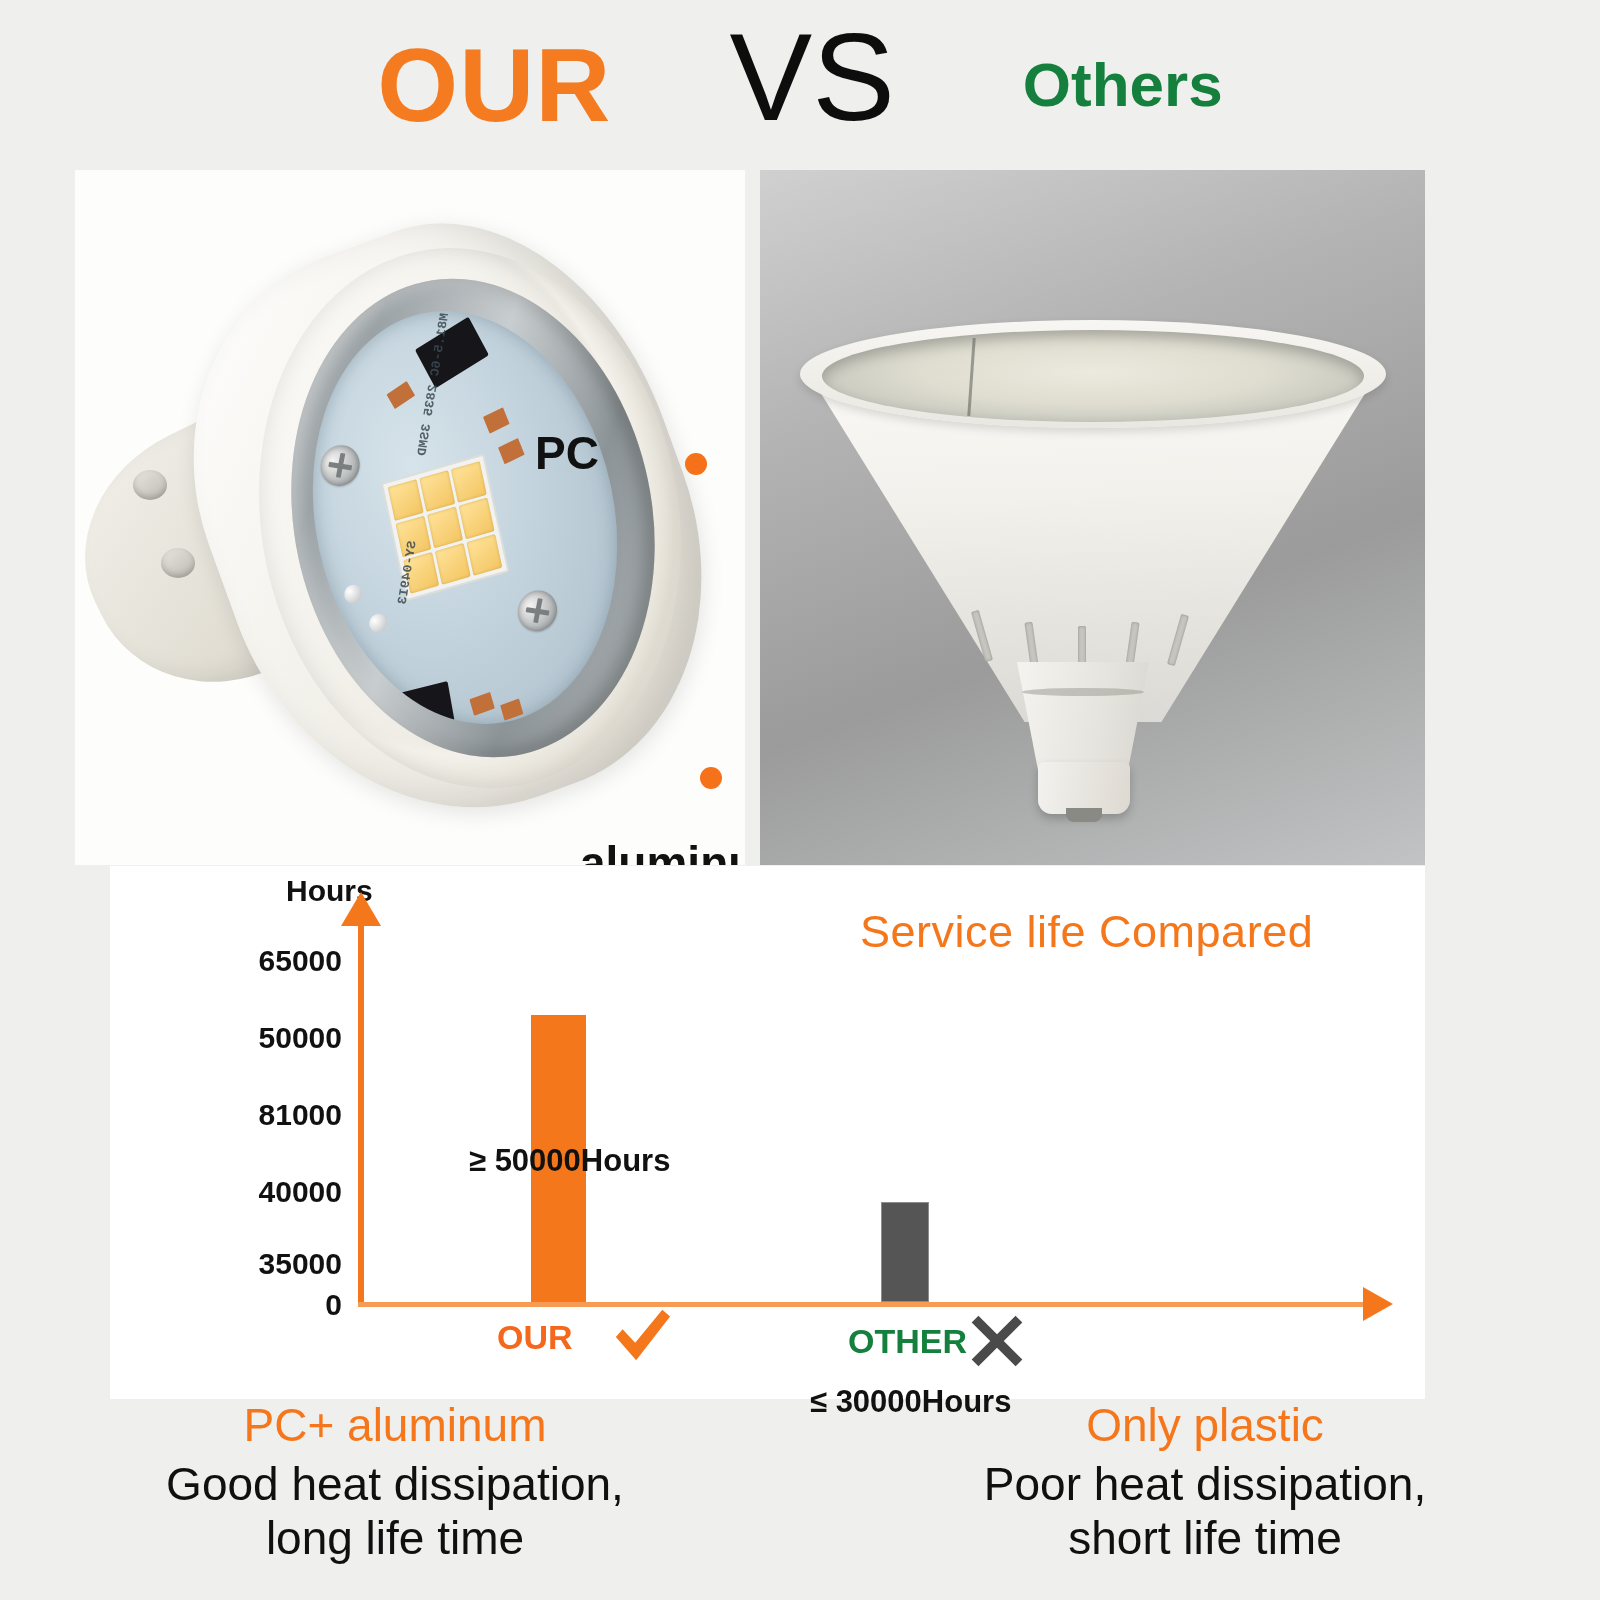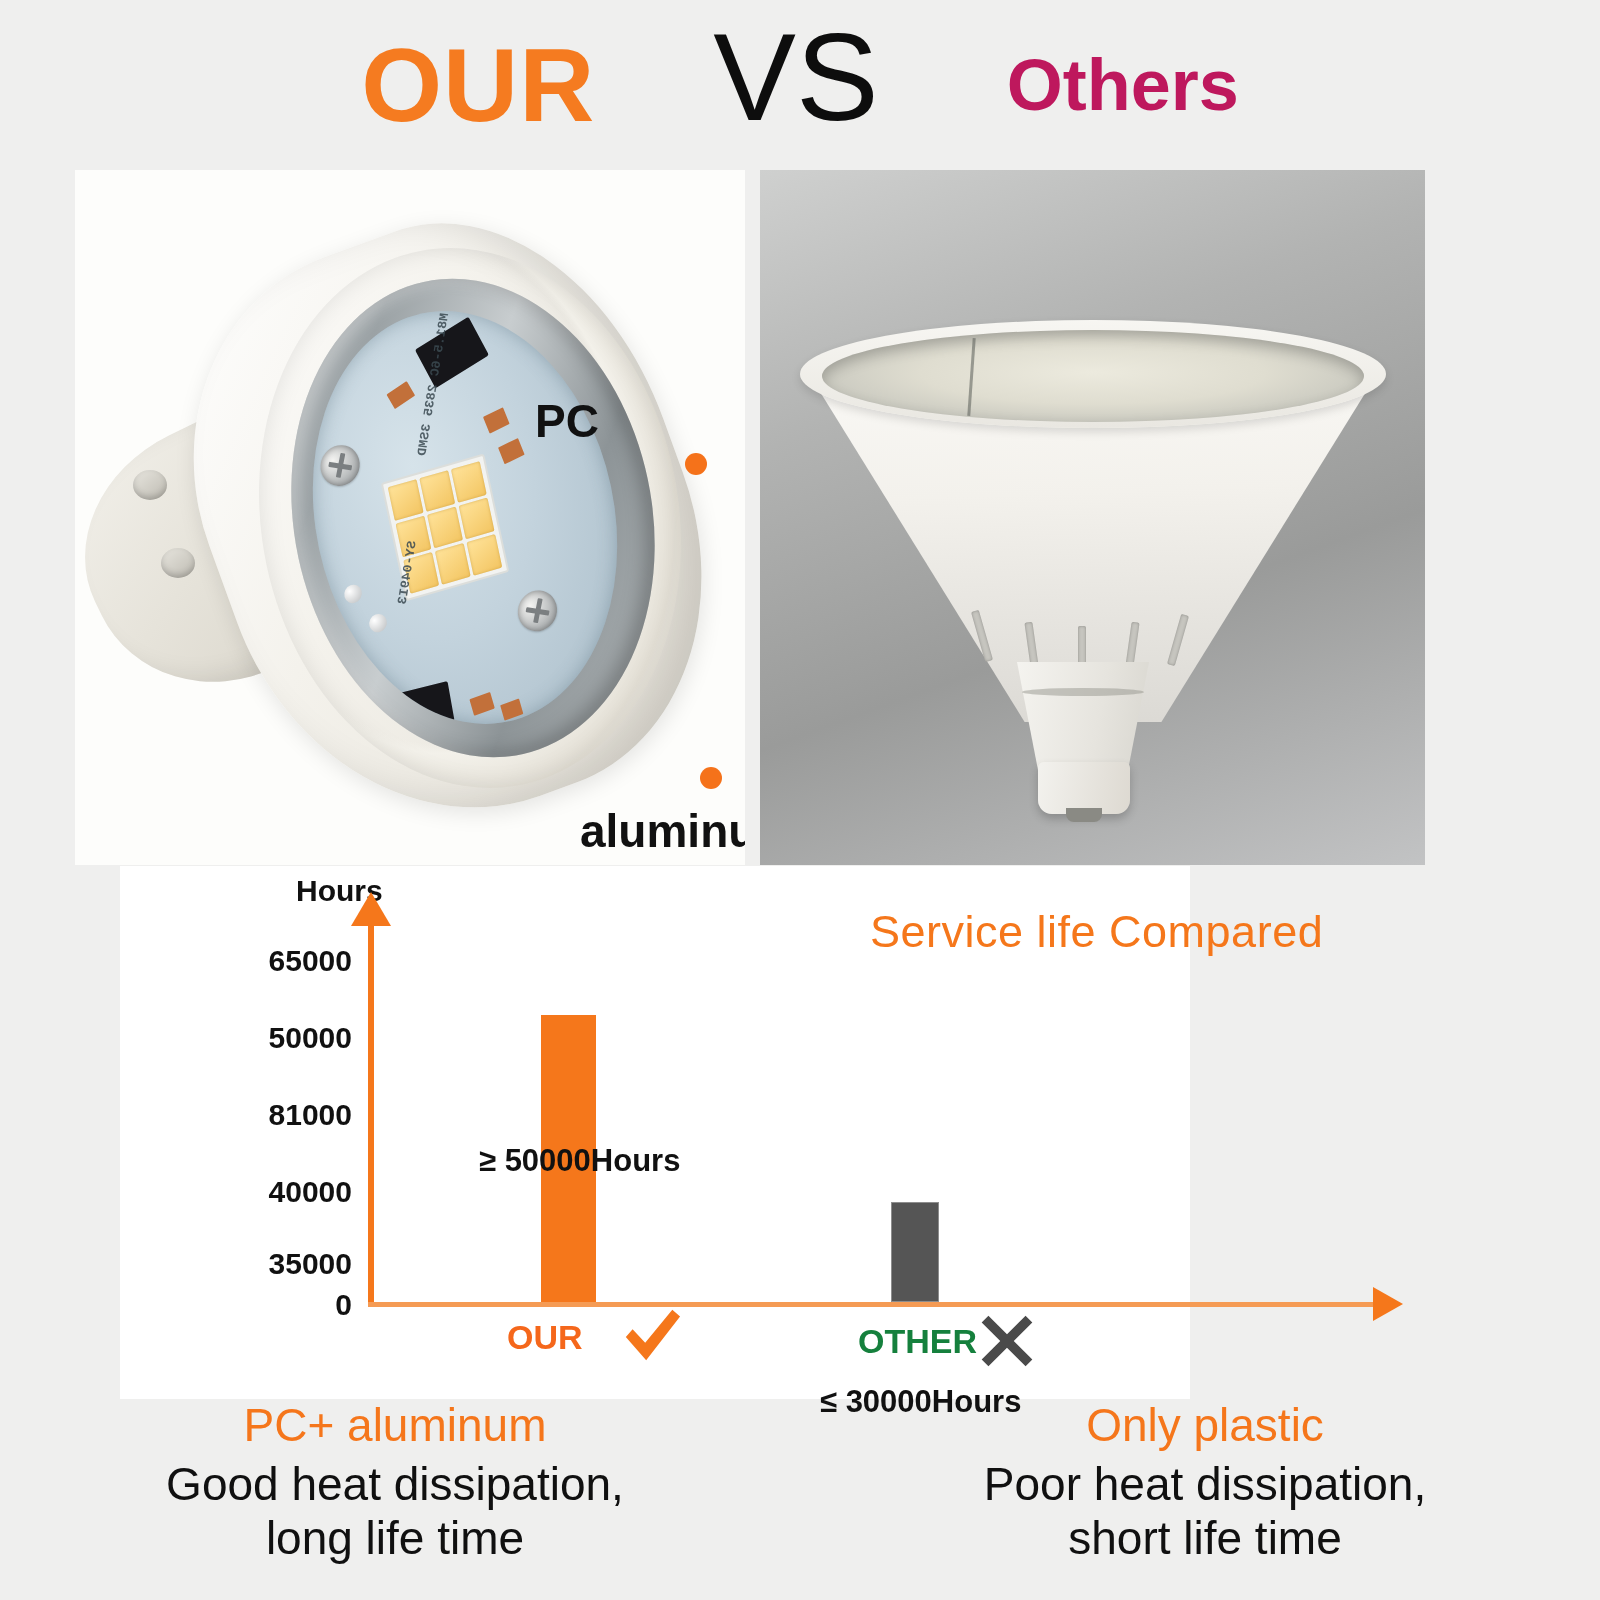--- a/index.html
+++ b/index.html
@@ -20,21 +20,21 @@
   .hdr-our{
     color:#F57B20;font-weight:bold;font-size:104px;letter-spacing:1px;
     line-height:1;margin-right:118px;
   }
   .hdr-vs{
     color:#0d0d0d;font-weight:normal;font-size:124px;line-height:1;
     font-family:"Liberation Sans","DejaVu Sans",sans-serif;
     margin-right:128px;transform:translateY(-8px);
   }
   .hdr-others{
-    color:#be185d;font-weight:bold;font-size:72px;line-height:1;
+    color:#15803d;font-weight:bold;font-size:62px;line-height:1;
   }
 
   
   .photo-row{position:absolute;left:75px;top:170px;width:1350px;height:695px;}
 
   .photo{position:absolute;top:0;height:695px;overflow:hidden;}
   .photo-left{left:0;width:670px;background:#fdfdfb;}
   .photo-right{left:685px;width:665px;background:#9a9a9a;}
 
   
@@ -125,20 +125,21 @@
     background:radial-gradient(circle at 35% 30%,#fff,#b9bcbe);}
   .wire.w1{left:12px;top:232px;}
   .wire.w2{left:28px;top:268px;}
 
   .annot-dot{
     position:absolute;width:22px;height:22px;border-radius:50%;background:#F5721A;
   }
   .annot-label{
     position:absolute;color:#111;font-weight:bold;line-height:1;
     white-space:nowrap;
+    margin-top:32px;
   }
   .lbl-pc{font-size:46px;left:460px;top:228px;}
   .dot-pc{left:610px;top:283px;}
   .lbl-alum{font-size:46px;left:505px;top:638px;}
   .dot-alum{left:625px;top:597px;}
 
   
   .ph-bg{
     position:absolute;inset:0;
     background:linear-gradient(160deg,#cfd0cf 0%,#b2b3b2 30%,#9a9b9a 62%,#c2c3c4 100%);
@@ -190,21 +191,21 @@
     border-radius:6px 6px 14px 14px;
     box-shadow:0 5px 10px rgba(0,0,0,.2);
   }
   .cap-tip{
     position:absolute;left:306px;top:638px;width:36px;height:14px;
     background:#8a8a84;border-radius:0 0 8px 8px;
   }
 
   
   .chart-panel{
-    position:absolute;left:120px;top:866px;width:1070px;height:533px;
+    position:absolute;left:110px;top:866px;width:1315px;height:533px;
     background:#ffffff;
   }
   .axis-y{
     position:absolute;left:248px;top:58px;width:6px;height:382px;background:#F5771B;
   }
   .axis-y-arrow{
     position:absolute;left:231px;top:26px;width:0;height:0;
     border-left:20px solid transparent;border-right:20px solid transparent;
     border-bottom:34px solid #F5771B;
   }

